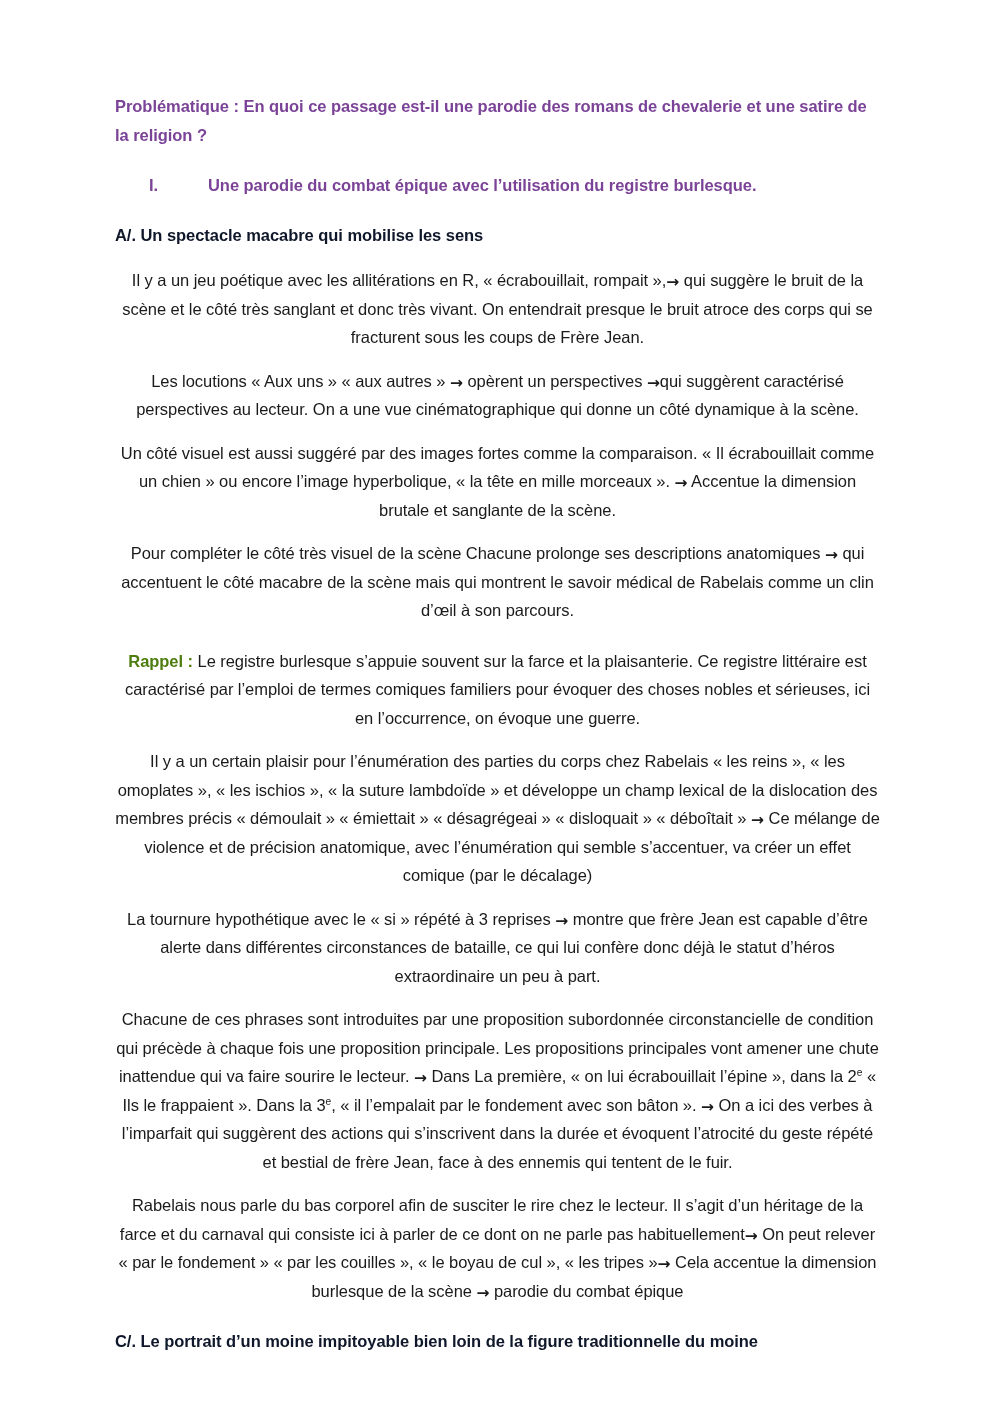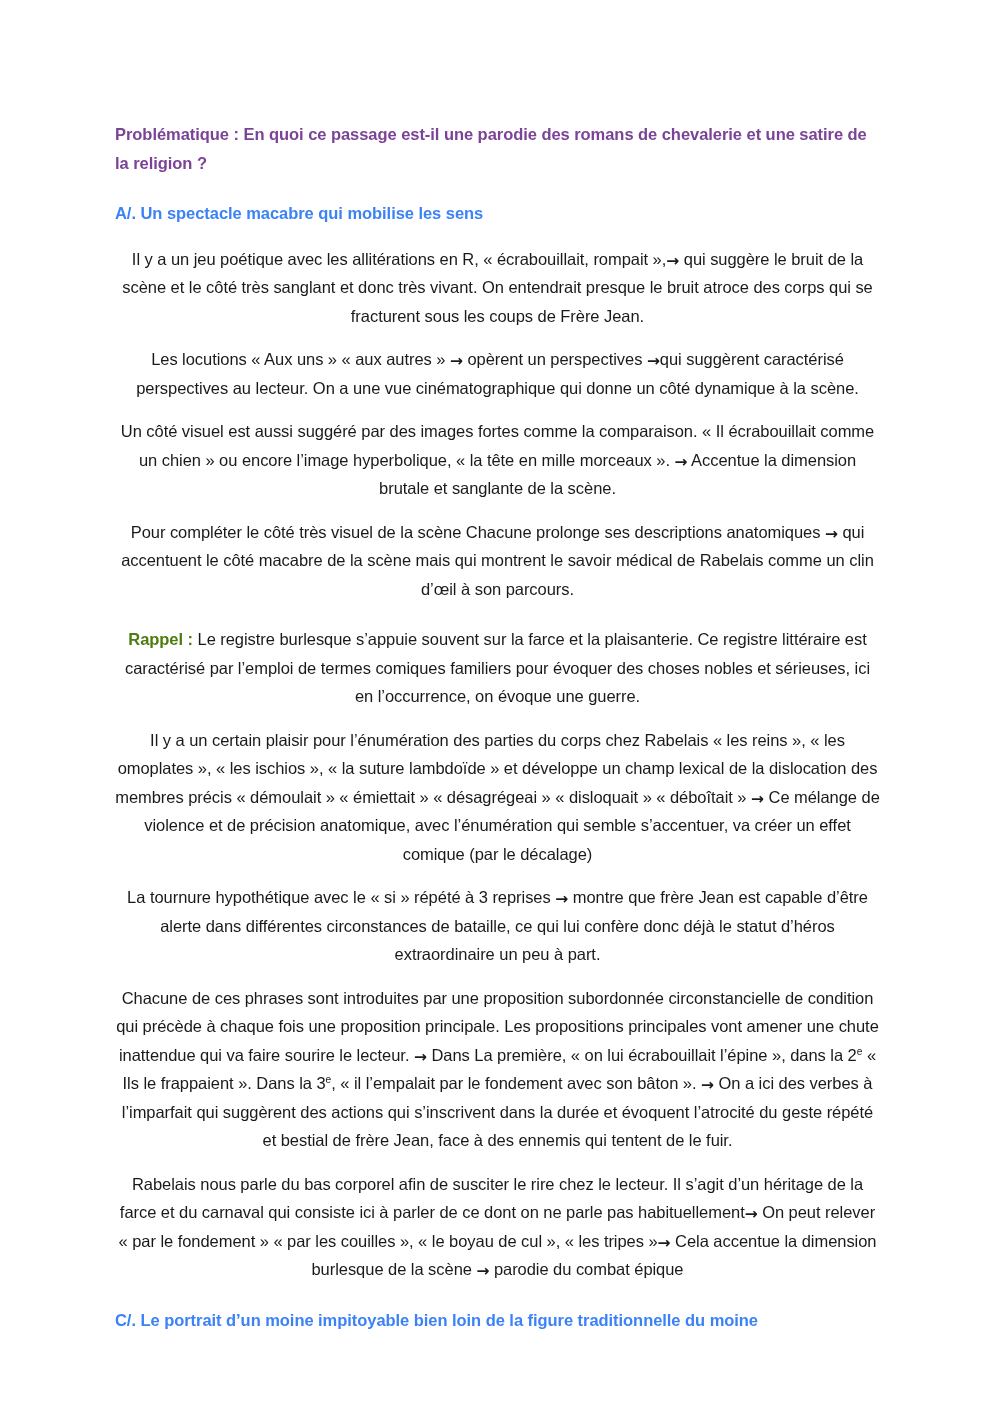--- a/index.html
+++ b/index.html
@@ -14,21 +14,21 @@
     font-family: "Liberation Sans", sans-serif;
     color: #000000;
     -webkit-font-smoothing: antialiased;
   }
   .page {
     position: relative;
     width: 993px;
     height: 1404px;
     background: #ffffff;
     box-sizing: border-box;
-    padding: 120px 115px 0 115px;
+    padding: 92px 115px 0 115px;
   }
   .doc-body {
     width: 765px;
   }
 
   
   p, h1, h2, h3, h4 {
     margin: 0;
     padding: 0;
     font-weight: normal;
@@ -65,21 +65,21 @@
     display: inline-block;
     width: 93px;
     padding-left: 34px;
     box-sizing: border-box;
   }
 
   .sub-heading {
     font-size: 16.5px;
     line-height: 28.5px;
     font-weight: bold;
-    color: #3b82f6;
+    color: #0f172a;
     margin-bottom: 17px;
     letter-spacing: -0.05px;
   }
 
   .rappel-label {
     font-weight: bold;
     color: #4d7c0f;
   }
 
   .arrow {
@@ -102,20 +102,23 @@
   .gap-md { margin-bottom: 17px; }
 </style>
 </head>
 <body>
 
 <div class="page">
   <div class="doc-body">
 
     <p class="problematique">Problématique : En quoi ce passage est-il une parodie des romans de chevalerie et une satire de la religion ?</p>
 
+    <p class="roman-heading">
+      <span class="numeral">I.</span><span>Une parodie du combat épique avec l’utilisation du registre burlesque.</span>
+    </p>
 
     <p class="sub-heading">A/. Un spectacle macabre qui mobilise les sens</p>
 
     <p class="para">
       <span>Il y a un jeu poétique avec les allitérations en R, « écrabouillait, rompait »,</span><span class="arrow">→</span><span> qui suggère le bruit de la scène et le côté très sanglant et donc très vivant. On entendrait presque le bruit atroce des corps qui se fracturent sous les coups de Frère Jean.</span>
     </p>
 
     <p class="para">
       <span>Les locutions « Aux uns » « aux autres » </span><span class="arrow">→</span><span> opèrent un perspectives </span><span class="arrow">→</span><span>qui suggèrent caractérisé perspectives au lecteur. On a une vue cinématographique qui donne un côté dynamique à la scène.</span>
     </p>

